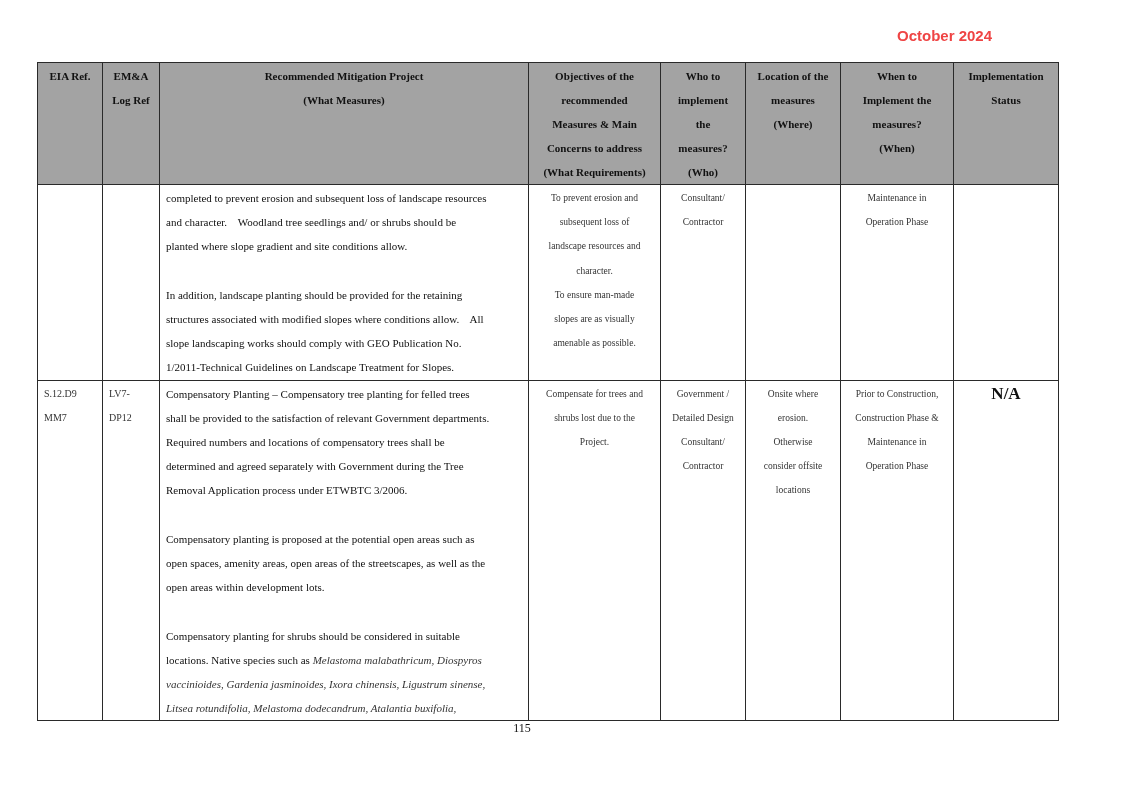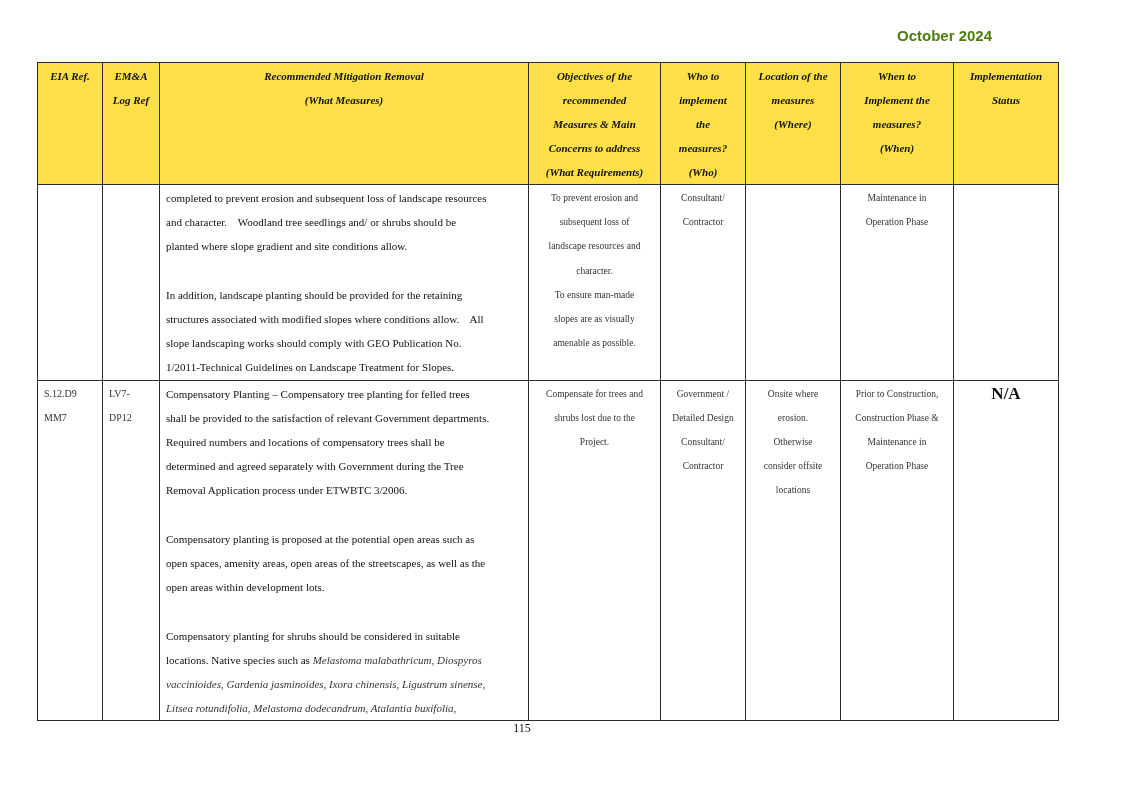--- a/index.html
+++ b/index.html
@@ -1,30 +1,30 @@
 <!DOCTYPE html>
 <html><head>
 <meta charset="utf-8">
 <style>
   html, body { margin: 0; padding: 0; background: #ffffff; }
   body { width: 1123px; height: 794px; position: relative; overflow: hidden; }
   .page-header { position: absolute; top: 27px; left: 49px; right: 0; height: 20px; }
   .title { position: absolute; left: 0; top: 0; font-family: "Liberation Sans", sans-serif; font-weight: bold; font-size: 15px; color: #111; letter-spacing: -0.1px; }
-  .date { position: absolute; left: 848px; top: 0; font-family: "Liberation Sans", sans-serif; font-weight: bold; font-size: 15px; color: #4d7c0f; }
+  .date { position: absolute; left: 848px; top: 0; font-family: "Liberation Sans", sans-serif; font-weight: bold; font-size: 15px; color: #ef4444; }
   table.schedule {
     position: absolute; left: 37px; top: 62px;
     border-collapse: collapse; table-layout: fixed;
     width: 1021px;
     font-family: "Liberation Serif", serif;
     color: #111;
   }
   table.schedule th, table.schedule td { border: 1.5px solid #2a2a2a; vertical-align: top; padding: 0; }
   table.schedule th {
-    background: #fde047; font-weight: bold; font-size: 11px; line-height: 24px;
-    text-align: center; padding-top: 1px; height: 118px; font-style: italic;
+    background: #a3a3a3; font-weight: bold; font-size: 11px; line-height: 24px;
+    text-align: center; padding-top: 1px; height: 118px;
   }
   table.schedule th .hl { display: block; }
   td .cell { font-size: 10px; line-height: 24.2px; padding-top: 1px; }
   td.ref .cell { padding-left: 6px; font-size: 10px; color: #333; }
   td.measures .cell { padding-left: 6px; padding-right: 4px; font-size: 11px; line-height: 24.2px; }
   td.center .cell { text-align: center; color: #333; font-size: 9.5px; }
   td.status .cell { text-align: center; font-weight: bold; font-size: 17px; }
   .gap { display: block; height: 24.2px; }
   .line { display: block; white-space: nowrap; }
   em { font-style: italic; color: #333; text-align: right; }
@@ -51,21 +51,21 @@
   <thead>
     <tr>
       <th>
         <span class="hl">EIA Ref.</span>
       </th>
       <th>
         <span class="hl">EM&amp;A</span>
         <span class="hl">Log Ref</span>
       </th>
       <th>
-        <span class="hl">Recommended Mitigation Removal</span>
+        <span class="hl">Recommended Mitigation Project</span>
         <span class="hl">(What Measures)</span>
       </th>
       <th>
         <span class="hl">Objectives of the</span>
         <span class="hl">recommended</span>
         <span class="hl">Measures &amp; Main</span>
         <span class="hl">Concerns to address</span>
         <span class="hl">(What Requirements)</span>
       </th>
       <th>

